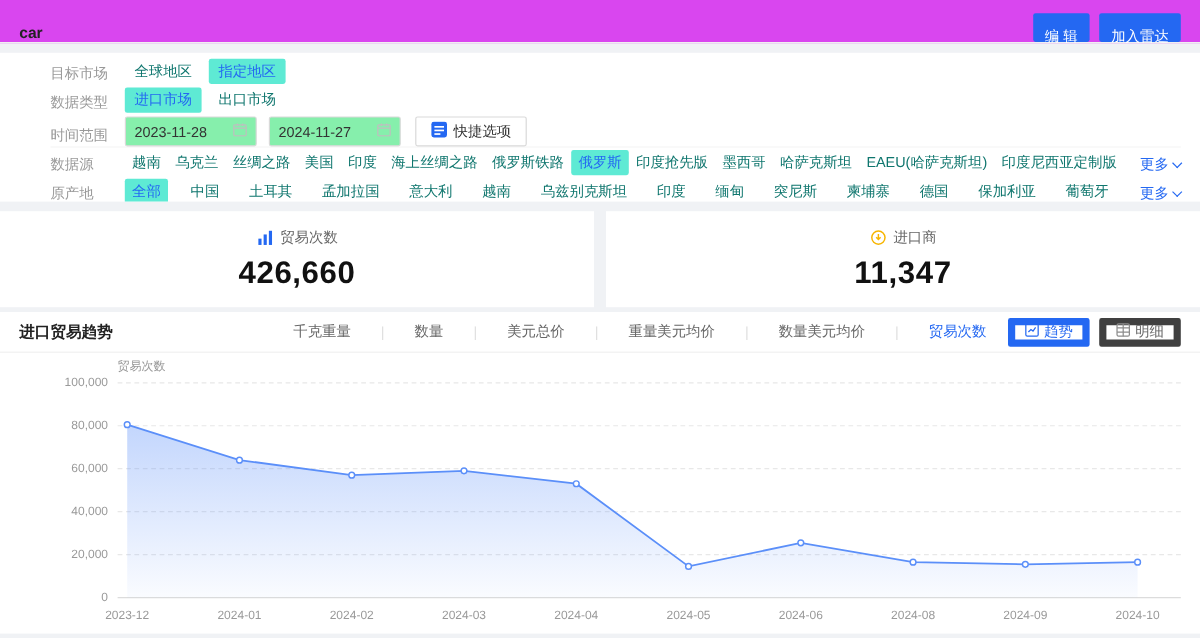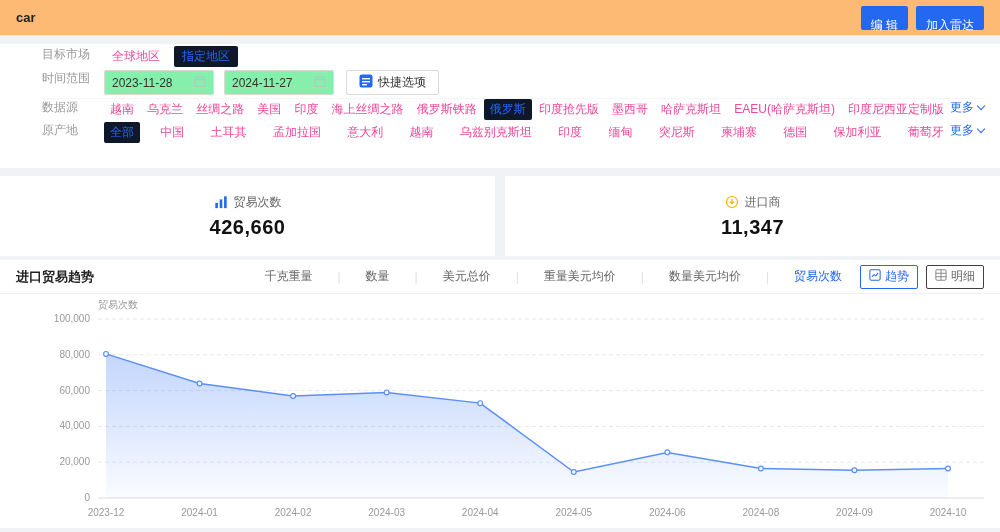--- a/index.html
+++ b/index.html
@@ -1,56 +1,56 @@
 <!DOCTYPE html>
 <html><head>
 <meta charset="utf-8">
 <style>
   *{box-sizing:border-box;margin:0;padding:0}
   html,body{width:1000px;height:532px;overflow:hidden}
   body{background:#f0f2f5;font-family:"Liberation Sans","DejaVu Sans",sans-serif;font-size:12px;color:#333}
 
   
-  .topbar{height:36px;background:#fdba74;display:flex;align-items:center;justify-content:space-between;padding:0 16px;border-bottom:1px solid #f0f0f0}
+  .topbar{height:36px;background:#d946ef;display:flex;align-items:flex-end;justify-content:space-between;padding:0 16px;border-bottom:1px solid #f0f0f0}
   .page-title{font-weight:bold;font-size:13px;color:#222}
   .topbar-actions{display:flex;gap:8px}
   .btn-primary{background:#2468f2;color:#fff;border:none;border-radius:2px;height:24px;padding:11px 10px;font-size:12px;cursor:pointer;white-space:nowrap}
 
   
   .filters{margin-top:8px;background:#fff;padding:2px 16px 0 42px;height:124px;overflow:hidden}
-  .frow{display:flex;align-items:flex-start;height:24px}
+  .frow{display:flex;align-items:flex-end;height:24px}
   .frow-time{height:28px}
   .frow-divided{border-top:1px solid #f5f5f5}
   .flabel{color:#999;width:62px;flex:none}
-  .opt{padding:2px 8px;border-radius:2px;cursor:pointer;color:#ec4899;white-space:nowrap;margin-right:6px}
-  .opt-selected{background:#0f172a;color:#2468f2}
-  .opt-spread{flex:1;display:flex;justify-content:space-between;align-items:center;min-width:0}
+  .opt{padding:2px 8px;border-radius:2px;cursor:pointer;color:#0f766e;white-space:nowrap;margin-right:6px}
+  .opt-selected{background:#5eead4;color:#2468f2}
+  .opt-spread{flex:1;display:flex;justify-content:space-between;align-items:center;margin-right:20px;min-width:0}
   .opt-spread .opt{margin-right:0;padding:2px 6px}
   .more{color:#2468f2;cursor:pointer;white-space:nowrap;display:flex;align-items:center}
   .chev{display:inline-block;width:6px;height:6px;border-right:1.3px solid #2468f2;border-bottom:1.3px solid #2468f2;transform:rotate(45deg);margin-left:4px;margin-top:-3px}
   .date-input{display:flex;align-items:center;justify-content:space-between;width:110px;height:25px;border:1px solid #d9d9d9;border-radius:2px;padding:0 7px;background:#86efac;cursor:pointer;margin-right:10px;color:#333}
   .quick-btn{display:flex;align-items:center;gap:5px;height:25px;border:1px solid #d9d9d9;border-radius:2px;background:#fff;padding:0 12px;cursor:pointer;font-size:12px;color:#333;margin-left:2px}
 
   
   .stats{display:flex;gap:10px;margin-top:8px;height:80px}
   .stat-card{flex:1;background:#fff;display:flex;flex-direction:column;align-items:center;justify-content:center;gap:5px}
   .stat-head{display:flex;align-items:center;gap:6px;color:#666}
   .stat-icon{display:flex;align-items:center}
-  .stat-value{font-size:20px;font-weight:bold;color:#111;letter-spacing:.5px}
+  .stat-value{font-size:26px;font-weight:bold;color:#111;letter-spacing:.5px}
 
   
   .chart-panel{margin-top:4px;background:#fff;height:268px}
   .chart-header{height:34px;display:flex;align-items:center;justify-content:space-between;padding:0 16px;border-bottom:1px solid #f0f0f0}
   .chart-title{font-weight:bold;font-size:13px;color:#222}
   .chart-controls{display:flex;align-items:center;gap:8px}
   .metrics{display:flex;align-items:center;gap:25px;color:#666;margin-right:10px}
   .msep{color:#e0e0e0}
   .metric{cursor:pointer;white-space:nowrap}
   .metric-active{color:#2468f2}
-  .view-btn{display:flex;align-items:center;gap:4px;height:24px;padding:0 8px;background:#fff;border:1px solid #404040;border-radius:2px;color:#666;font-size:12px;cursor:pointer;white-space:nowrap}
+  .view-btn{display:flex;align-items:center;gap:4px;height:24px;padding:0 8px;background:#fff;border:6px solid #404040;border-radius:2px;color:#666;font-size:12px;cursor:pointer;white-space:nowrap}
   .view-btn-active{border-color:#2468f2;color:#2468f2}
   .chart-body{padding-top:2px}
 </style>
 </head>
 <body>
 
 <div class="topbar">
   <div class="page-title">car</div>
   <div class="topbar-actions">
     <button class="btn-primary">编 辑</button>
@@ -59,20 +59,25 @@
 </div>
 
 <div class="filters">
 
   <div class="frow">
     <span class="flabel">目标市场</span>
     <span class="opt">全球地区</span>
     <span class="opt opt-selected">指定地区</span>
   </div>
 
+  <div class="frow">
+    <span class="flabel">数据类型</span>
+    <span class="opt opt-selected">进口市场</span>
+    <span class="opt">出口市场</span>
+  </div>
 
   <div class="frow frow-time">
     <span class="flabel">时间范围</span>
     <div class="date-input">
       <span>2023-11-28</span>
       <span><svg width="12" height="12" viewBox="0 0 14 14">
             <rect x="1" y="2.5" width="12" height="10.5" rx="1" fill="none" stroke="#bfbfbf" stroke-width="1.2"></rect>
             <line x1="1" y1="5.5" x2="13" y2="5.5" stroke="#bfbfbf" stroke-width="1.2"></line>
             <line x1="4.5" y1="1" x2="4.5" y2="3.5" stroke="#bfbfbf" stroke-width="1.2"></line>
             <line x1="9.5" y1="1" x2="9.5" y2="3.5" stroke="#bfbfbf" stroke-width="1.2"></line>

